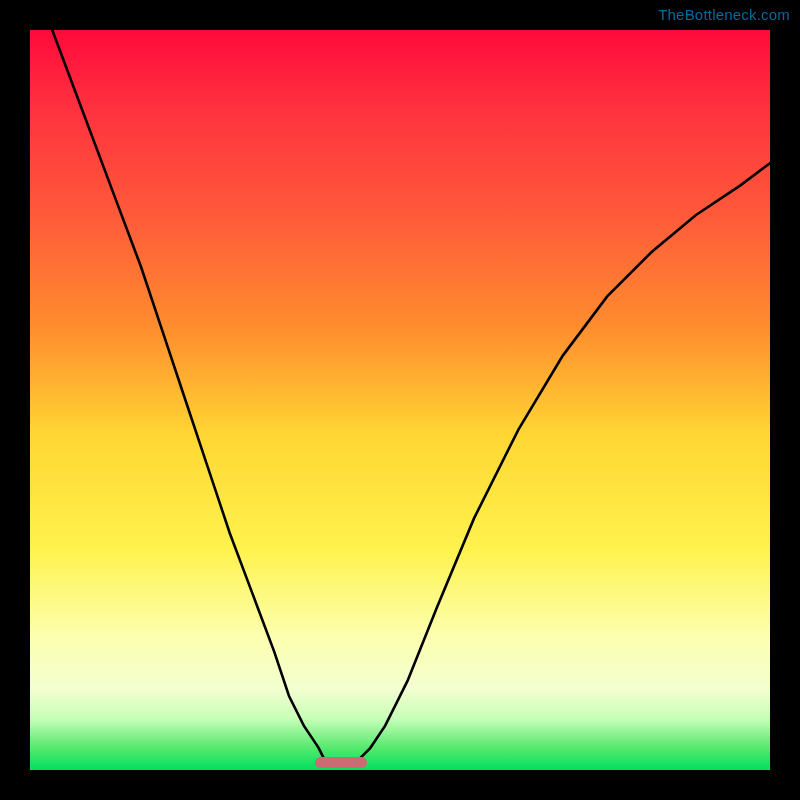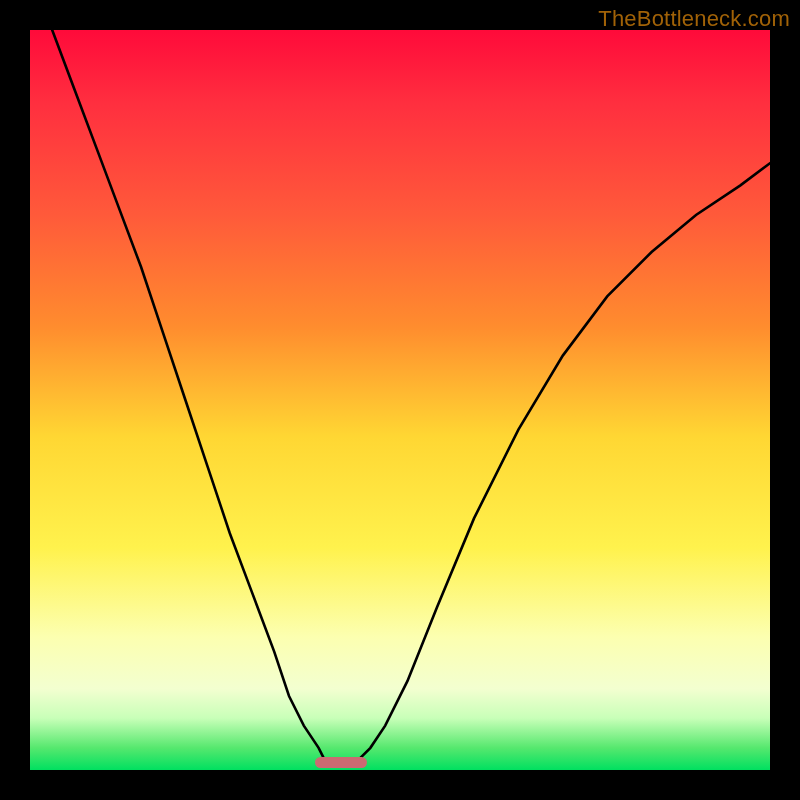--- a/index.html
+++ b/index.html
@@ -36,22 +36,22 @@
       #f3ffd0 89%,
       #c8ffb8 93%,
       #56e86e 97%,
       #00e060 100%
     );
   }
   .watermark {
     position: absolute;
     top: 6px;
     right: 10px;
-    font-size: 22px;
-    color: #a16207;
+    font-size: 15px;
+    color: #0369a1;
     letter-spacing: 0.2px;
     user-select: none;
     pointer-events: none;
   }
   .curve-layer {
     position: absolute;
     inset: 0;
     width: 740px;
     height: 740px;
   }

